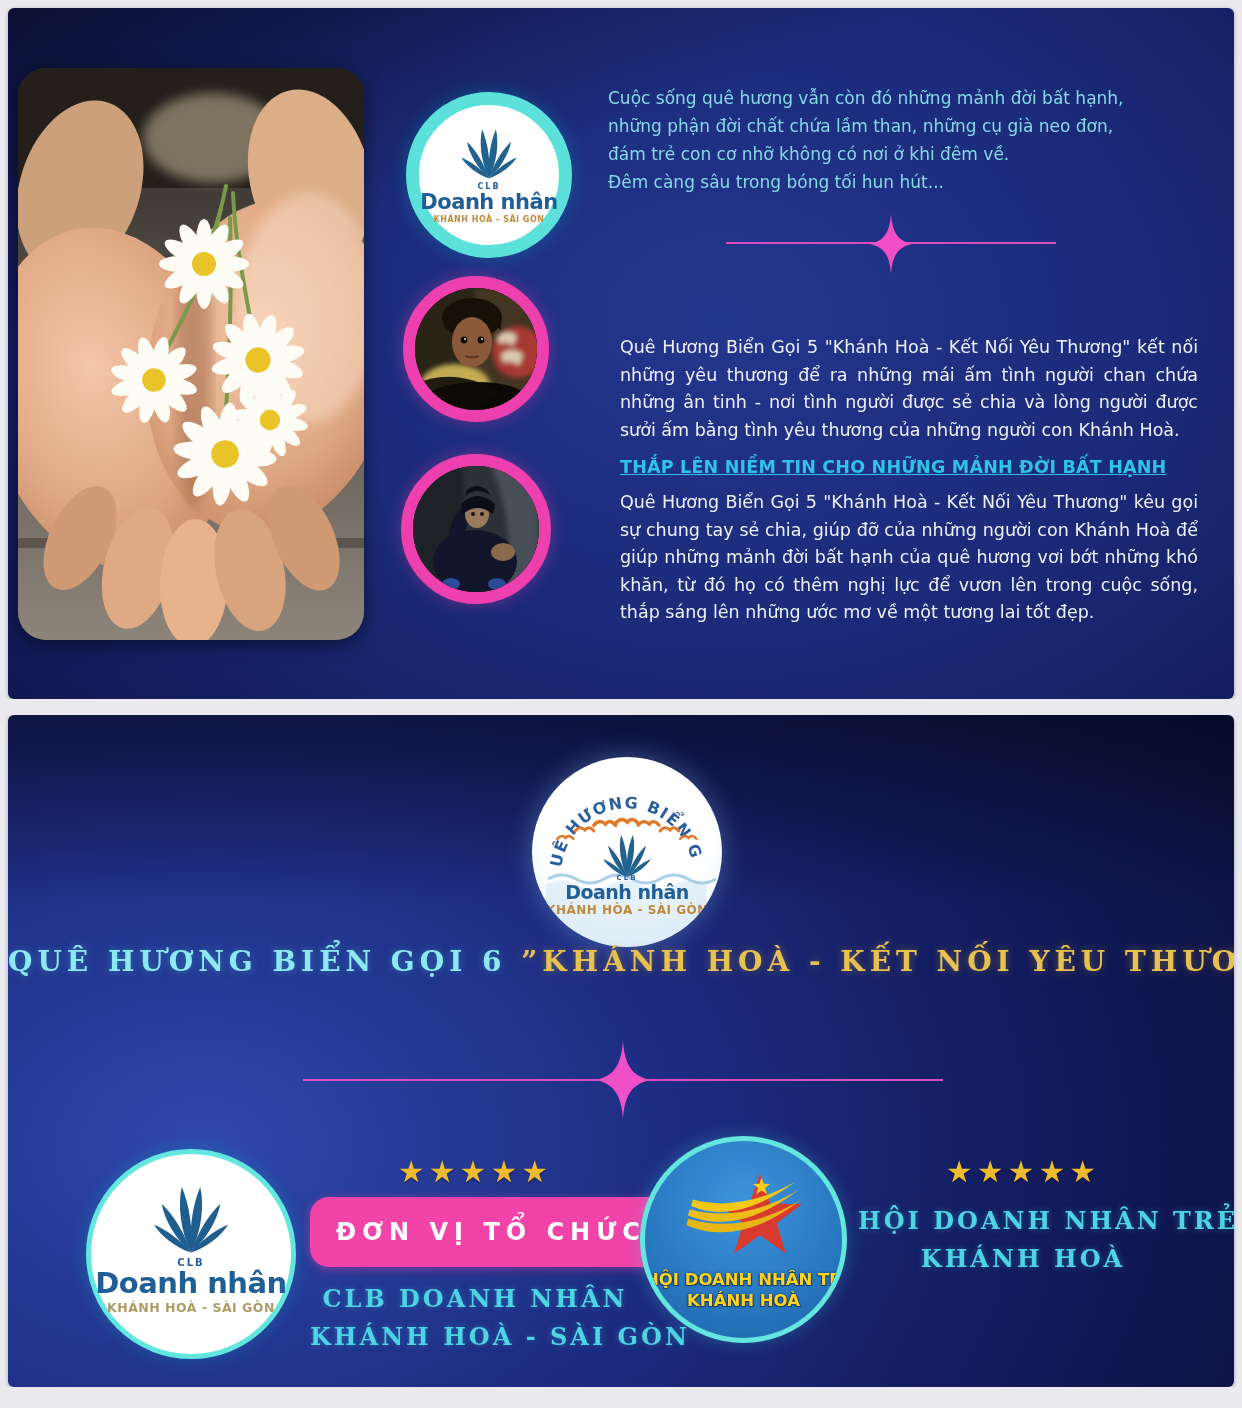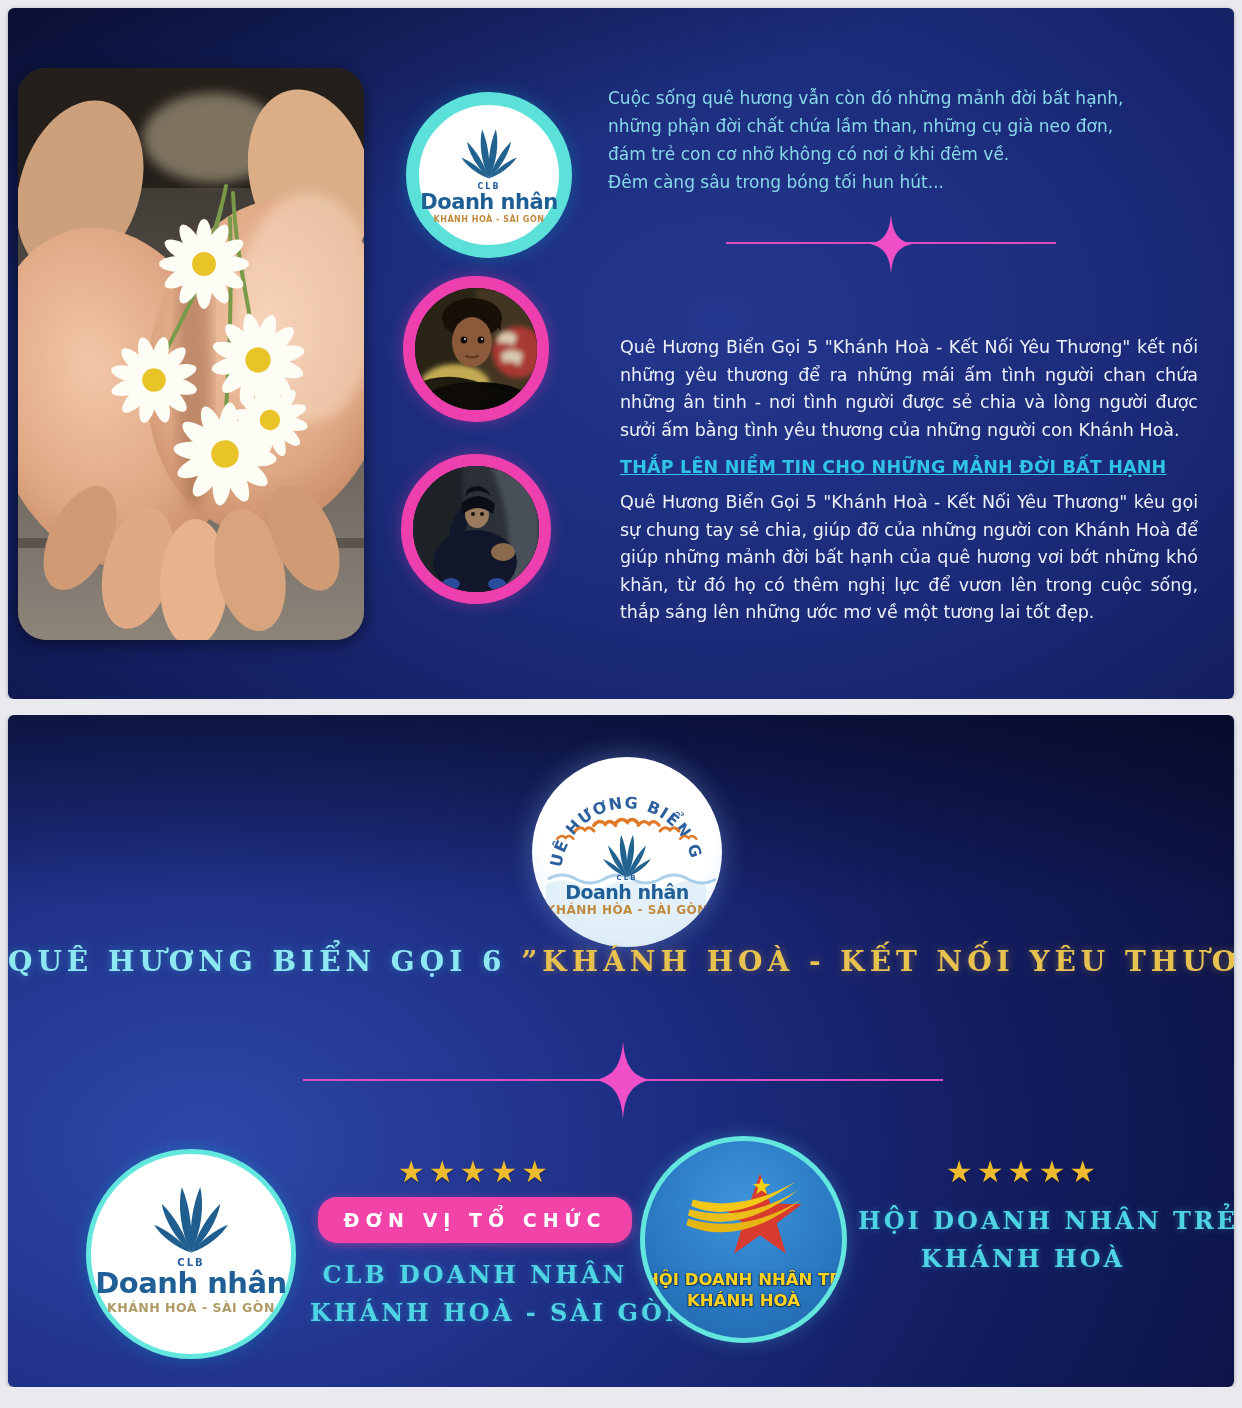--- a/index.html
+++ b/index.html
@@ -101,23 +101,23 @@
   }
   .title-cyan{color:#8ee8f2;text-shadow:0 0 8px rgba(60,180,220,.5);}
   .title-gold{color:#e8c251;text-shadow:0 0 8px rgba(220,170,60,.4);}
 
   .col{position:absolute;text-align:center;}
   .col-org{left:302px;top:440px;width:330px;}
   .col-partner{left:850px;top:440px;width:330px;}
   .stars{color:#eebb2e;font-size:30px;letter-spacing:4px;line-height:34px;
          text-shadow:0 1px 2px rgba(0,0,0,.4);}
   .pill{
-    display:inline-block;margin-top:8px;padding:4px 26px;height:38px;line-height:38px;
+    display:inline-block;margin-top:8px;padding:16px 26px;height:38px;line-height:38px;
     background:#f243a9;border-radius:19px;color:#ffffff;
-    font-size:19px;letter-spacing:6px;font-weight:600;white-space:nowrap;
+    font-size:24px;letter-spacing:6px;font-weight:600;white-space:nowrap;
     box-shadow:0 2px 10px rgba(242,67,169,.45);
   }
   .col-names{margin-top:13px;
     font-family:"DejaVu Serif","Liberation Serif",serif;font-weight:bold;
     color:#4fd4e4;font-size:24px;letter-spacing:3px;line-height:38px;white-space:nowrap;
     text-shadow:0 0 6px rgba(40,160,200,.5);
   }
   .logo-clb2{
     left:78px;top:434px;width:200px;height:200px;border:5px solid #63e6de;
   }

